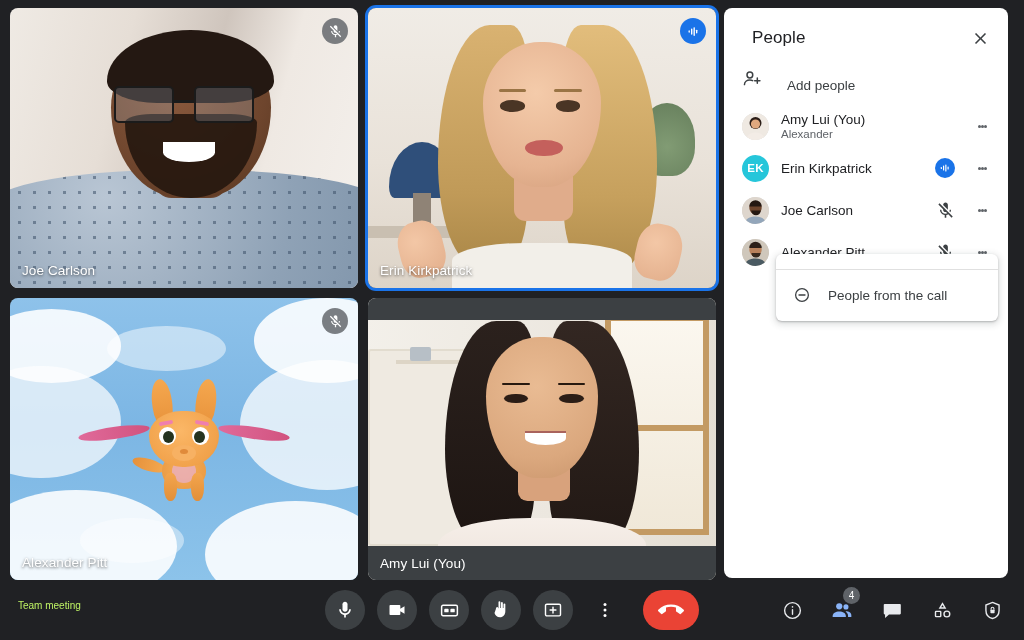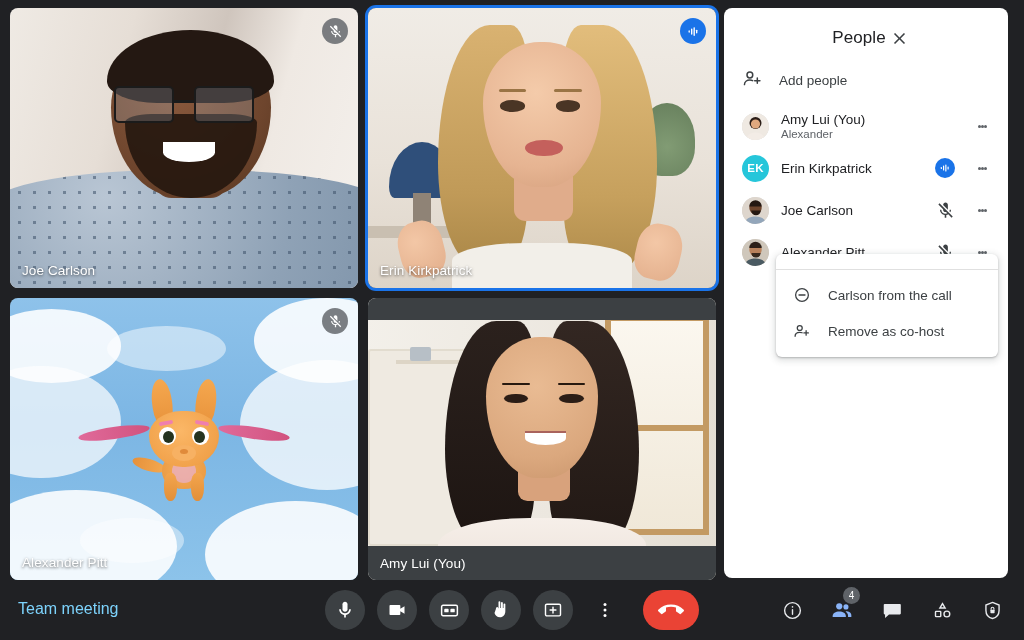--- a/index.html
+++ b/index.html
@@ -178,30 +178,30 @@
       background:#fff; border-radius: 0 0 50% 50%; border-top:2px solid #a9635c; }
   .amy-top { position:absolute; left:20%; bottom:0; width:60%; height:22%;
       background: linear-gradient(180deg,#f6efe9,#ece2da); border-radius: 44% 44% 0 0; }
 
   
   .panel {
     position: absolute; left: 724px; top: 8px; width: 284px; height: 570px;
     background: #fff; border-radius: 8px; overflow: visible;
   }
   .panel-head {
-    display: flex; align-items: center; justify-content: center;
+    display: flex; align-items: center; justify-content: space-between;
     padding: 16px 14px 10px 28px;
   }
   .panel-title { font-size: 17px; color: #202124; letter-spacing: .1px; }
   .close-btn {
     width: 28px; height: 28px; border-radius: 50%; display:flex;
     align-items:center; justify-content:center; cursor:pointer;
   }
   .add-row {
-    display:flex; align-items:center; gap:16px;
+    display:flex; align-items:flex-end; gap:24px;
     padding: 6px 18px 12px 18px; cursor:pointer;
   }
   .add-row .lbl { font-size: 13.5px; color:#3c4043; }
 
   .p-row {
     display:flex; align-items:center; gap:12px;
     padding: 7px 14px 7px 18px; min-height: 42px; cursor:pointer;
   }
   .avatar {
     width: 27px; height: 27px; border-radius:50%; flex:0 0 27px;
@@ -228,21 +228,21 @@
     box-shadow: 0 2px 6px 2px rgba(60,64,67,.15), 0 1px 2px rgba(60,64,67,.3);
     padding: 8px 0; z-index: 30;
   }
   .ctx-item { display:flex; align-items:center; gap:16px; padding: 8px 16px; cursor:pointer; }
   .ctx-lbl { font-size:13.5px; color:#3c4043; white-space:nowrap; }
   .ctx-sep { height:1px; background:#e0e0e0; margin:7px 0; }
   .ctx-ico { width:20px; height:20px; flex:0 0 20px; display:flex; align-items:center; justify-content:center;}
 
   
   .bottombar { position:absolute; left:0; bottom:0; width:1024px; height:60px; background:#202124; }
-  .meet-title { position:absolute; left:18px; top:20px; color:#7dd3fc; font-size:16px; }
+  .meet-title { position:absolute; left:18px; top:20px; color:#bef264; font-size:10px; }
   .center-ctrls {
     position:absolute; left:50%; top:10px; transform: translateX(-50%);
     display:flex; align-items:center; gap:12px;
   }
   .cbtn { width:40px; height:40px; border-radius:50%; background:#3c4043;
       display:flex; align-items:center; justify-content:center; cursor:pointer; }
   .cbtn.plain { background:transparent; }
   .hangup { width:56px; height:40px; border-radius:20px; background:#ea4335;
       display:flex; align-items:center; justify-content:center; cursor:pointer; margin-left:6px; }
   .right-ctrls { position:absolute; right:14px; top:12px; display:flex; align-items:center; gap:14px; }
@@ -506,31 +506,21 @@
 
   <div class="ctx">
     <div class="ctx-sep"></div>
     <div class="ctx-item">
       <span class="ctx-ico">
         <svg width="18" height="18" viewBox="0 0 24 24" fill="none" stroke="#3c4043" stroke-width="1.7">
           <circle cx="12" cy="12" r="8.5"></circle>
             <path d="M8 12h8" stroke-linecap="round"></path>
         </svg>
       </span>
-      <span class="ctx-lbl">Carlson from the call</span>
-    </div>
-    <div class="ctx-item">
-      <span class="ctx-ico">
-        <svg width="18" height="18" viewBox="0 0 24 24" fill="none" stroke="#3c4043" stroke-width="1.7">
-          <circle cx="9" cy="8" r="3.3"></circle>
-          <path d="M2.8 19c0-3.3 2.8-5.3 6.2-5.3 1.2 0 2.3.25 3.2.7" stroke-linecap="round"></path>
-          <path d="M17.5 11.5v6M14.5 14.5h6" stroke-linecap="round"></path>
-        </svg>
-      </span>
-      <span class="ctx-lbl">Remove as co-host</span>
+      <span class="ctx-lbl">People from the call</span>
     </div>
   </div>
 
   <div class="bottombar">
     <div class="meet-title">Team meeting</div>
 
     <div class="center-ctrls">
       <div class="cbtn">
         <svg width="20" height="20" viewBox="0 0 24 24" fill="#fff">
           <path d="M12 14c1.66 0 3-1.34 3-3V5c0-1.66-1.34-3-3-3S9 3.34 9 5v6c0 1.66 1.34 3 3 3z"></path>

